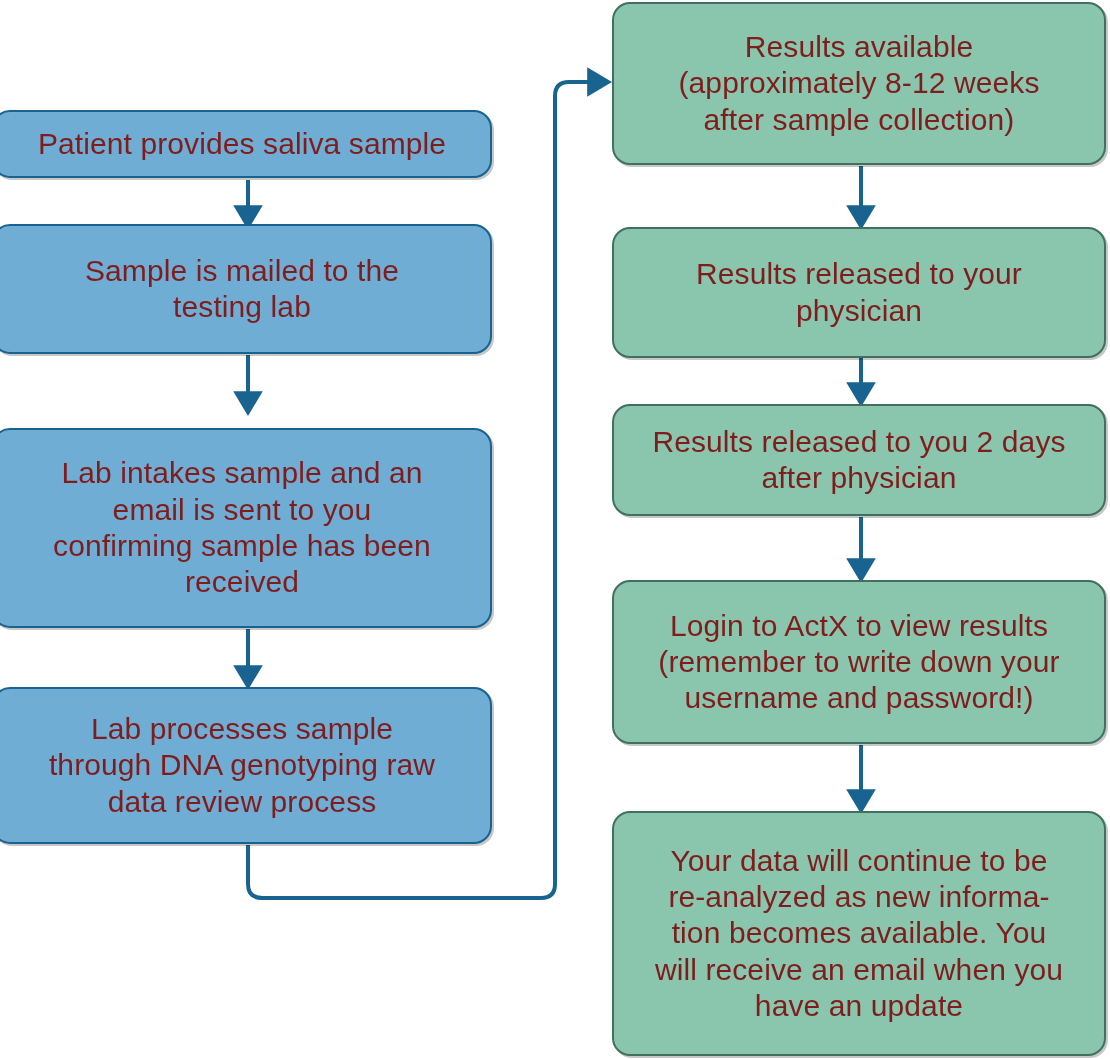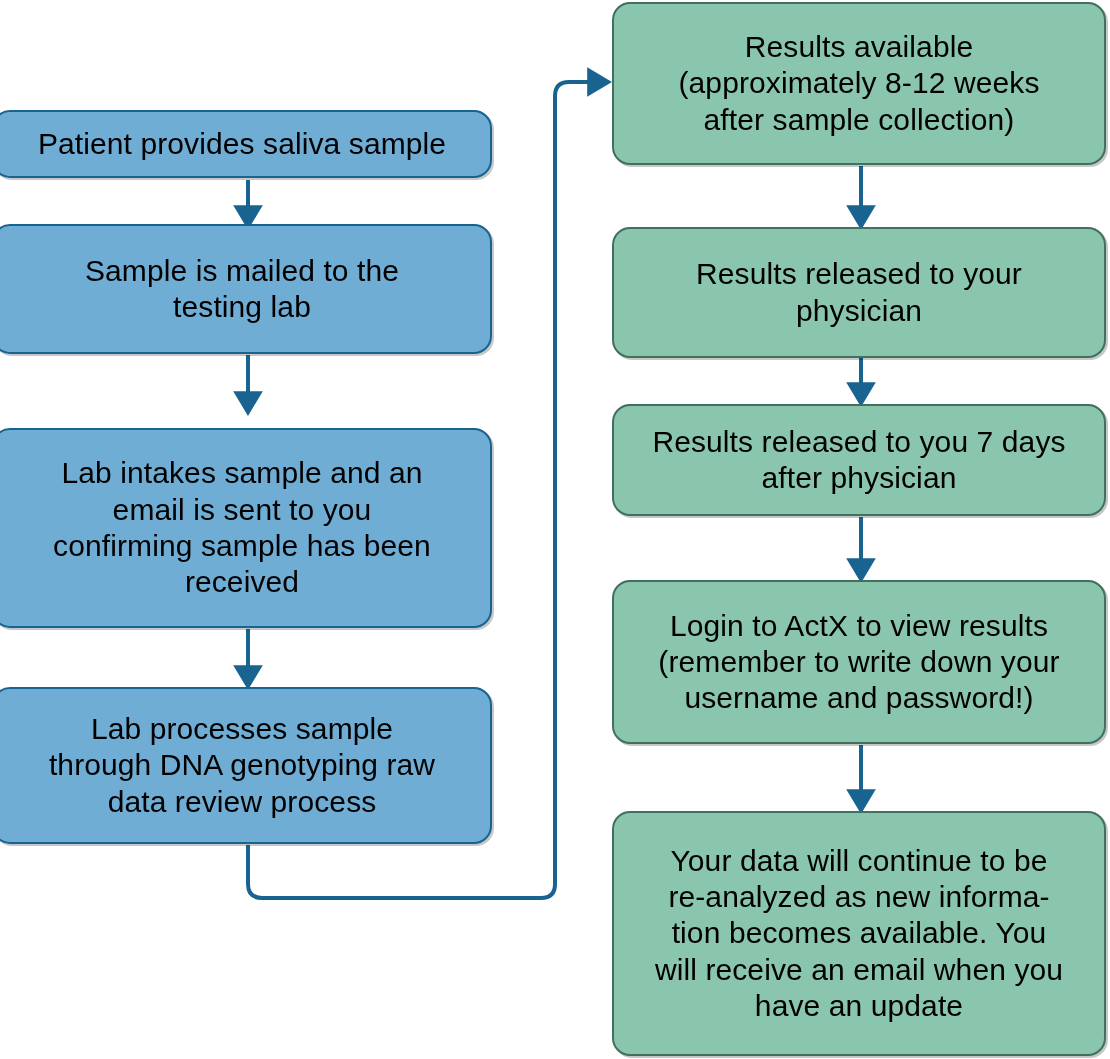--- a/index.html
+++ b/index.html
@@ -18,21 +18,21 @@
     background: #ffffff;
     overflow: hidden;
   }
   .node {
     position: absolute;
     box-sizing: border-box;
     display: flex;
     align-items: center;
     justify-content: center;
     text-align: center;
-    color: #000000;
+    color: #7f1d1d;
     font-weight: 400;
     line-height: 1.21;
     letter-spacing: 0.1px;
     border-radius: 18px;
     white-space: pre-line;
     padding: 2px 10px;
     font-size: 30px;
   }
   .node.blue {
     background: #6fadd4;
@@ -98,21 +98,21 @@
 through DNA genotyping raw
 data review process</div>
 
   <div class="node green" style="left:612px; top:2px; width:494px; height:163px;">Results available
 (approximately 8-12 weeks
 after sample collection)</div>
 
   <div class="node green" style="left:612px; top:227px; width:494px; height:131px;">Results released to your
 physician</div>
 
-  <div class="node green" style="left:612px; top:404px; width:494px; height:112px;">Results released to you 7 days
+  <div class="node green" style="left:612px; top:404px; width:494px; height:112px;">Results released to you 2 days
 after physician</div>
 
   <div class="node green" style="left:612px; top:811px; width:494px; height:245px;">Your data will continue to be
 re-analyzed as new informa-
 tion becomes available. You
 will receive an email when you
 have an update</div>
 
   <div class="node green" style="left:612px; top:580px; width:494px; height:164px;">Login to ActX to view results
 (remember to write down your

